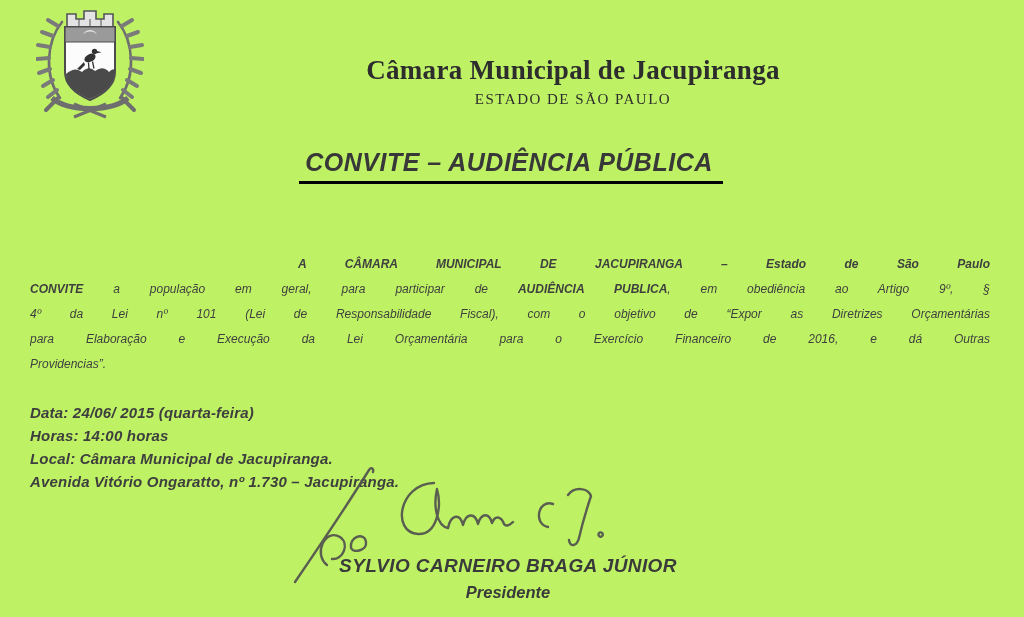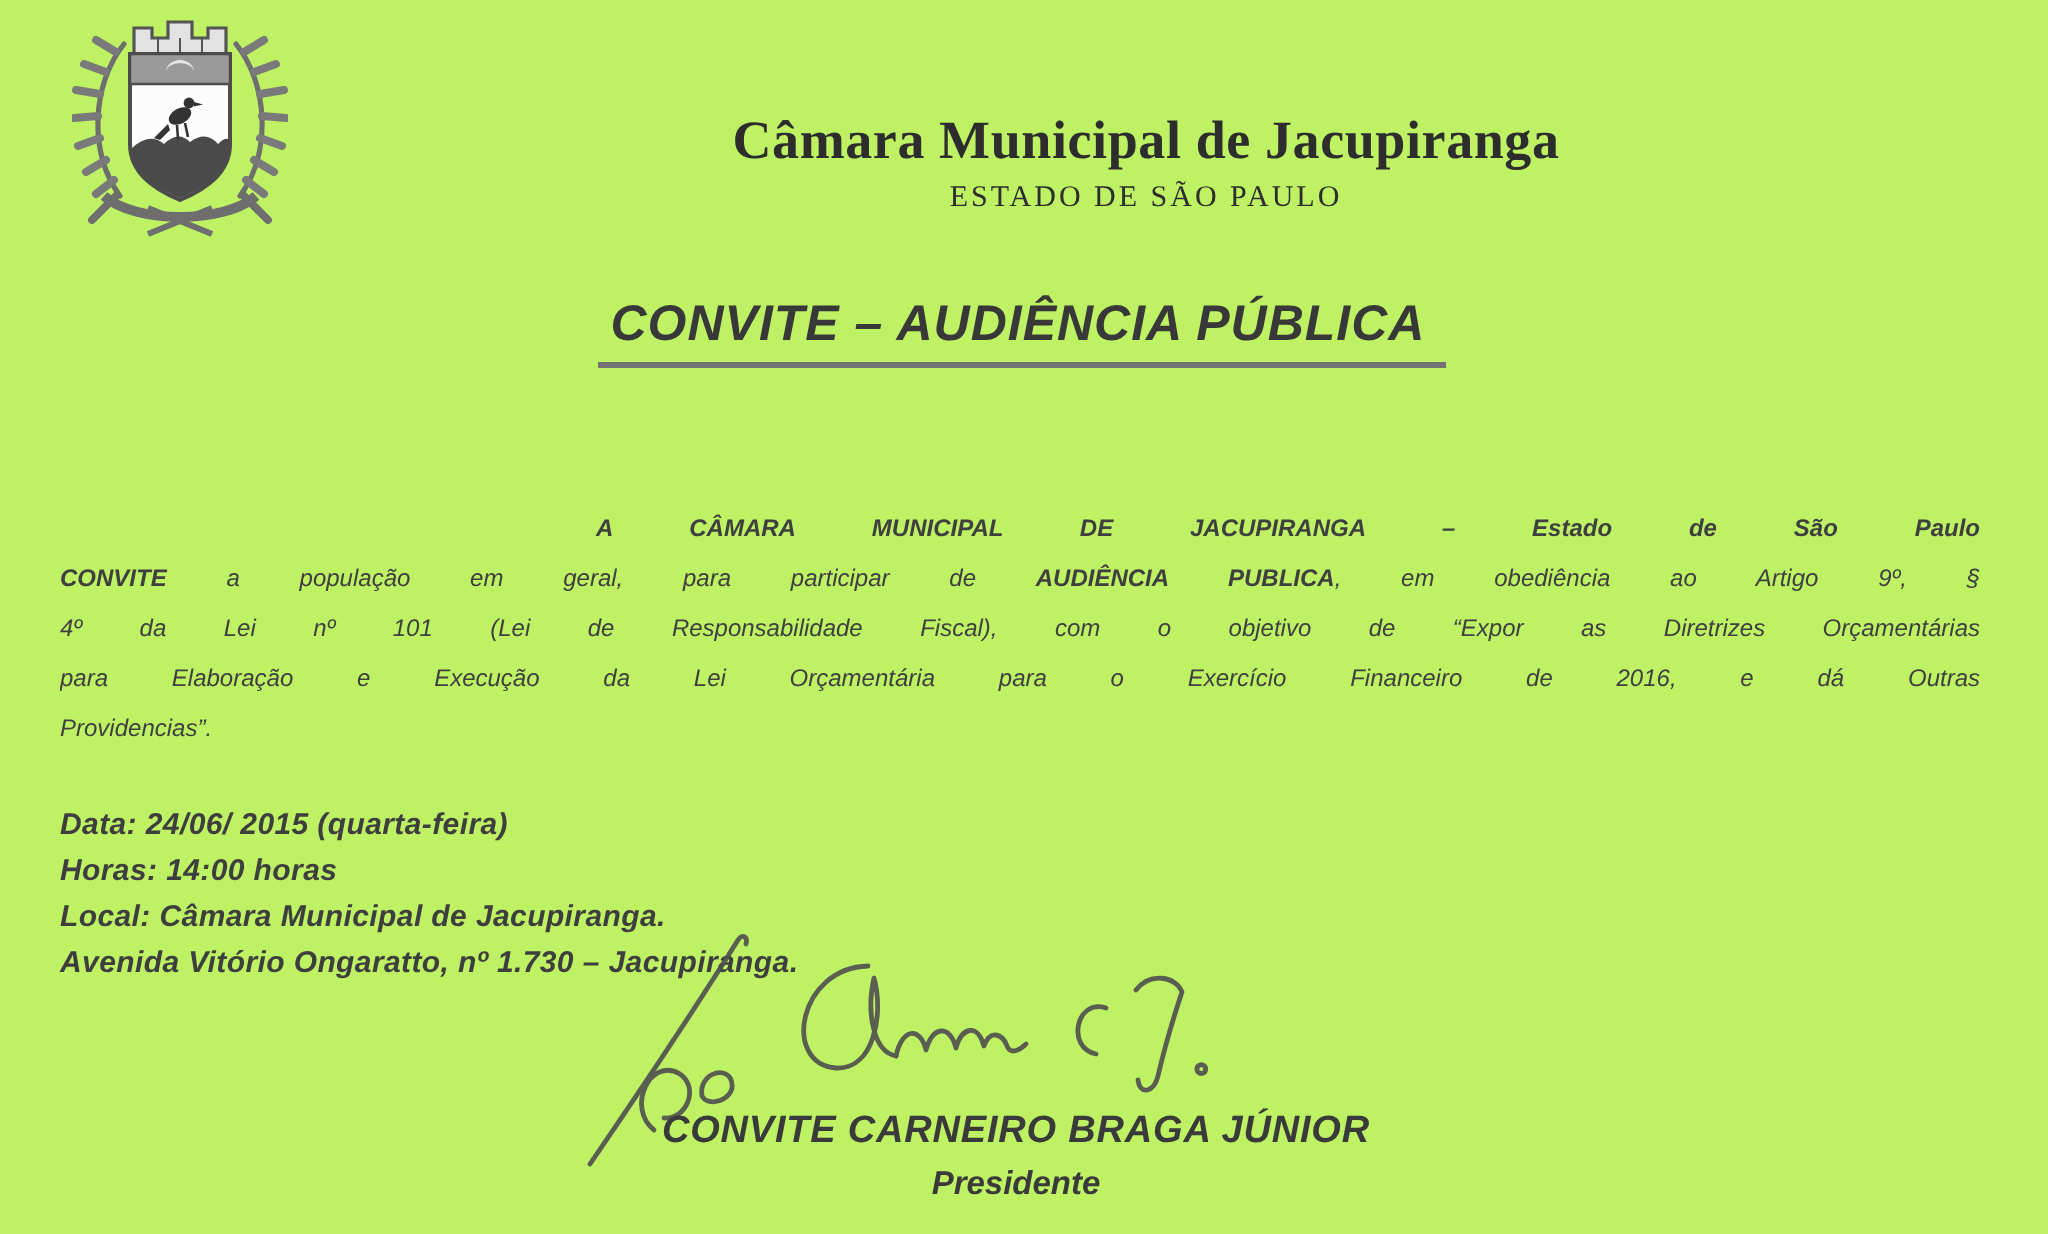--- a/index.html
+++ b/index.html
@@ -45,21 +45,21 @@
     left: 0; right: 14px; top: 148px;
     text-align: center;
   }
   .heading {
     display: inline-block;
     font-size: 25px;
     font-weight: bold;
     font-style: italic;
     letter-spacing: 0.5px;
     color: #383838;
-    border-bottom: 3px solid #737373;
+    border-bottom: 3px solid #000000;
     padding: 0 10px 4px 6px;
   }
 
   
   .bodytext {
     position: absolute;
     left: 30px; width: 960px; top: 252px;
     font-style: italic;
     font-size: 12px;
     color: #3f3f3f;
@@ -187,17 +187,17 @@
       <path d="M60 82 C58 70 74 66 75 76 C76 84 63 88 60 82"></path>
       <path d="M143 17 C108 18 100 66 127 68 C146 69 151 41 146 23 C142 41 146 60 157 62"></path>
       <path d="M157 62 C160 48 169 47 172 59 C175 47 184 46 187 58 C190 47 198 46 201 57 C204 49 210 50 213 58 C215 61 219 59 222 56"></path>
       <path d="M262 38 C247 33 242 58 257 61"></path>
       <path d="M277 29 C284 20 297 22 300 30 C295 45 291 59 288 72 C286 80 279 82 278 74"></path>
       <path d="M308 70 a2.2 2.2 0 1 1 0.2 0.2"></path>
     </g>
   </svg>
 
   <div class="sig-block">
-    <div class="sig-name">CONVITE CARNEIRO BRAGA JÚNIOR</div>
+    <div class="sig-name">SYLVIO CARNEIRO BRAGA JÚNIOR</div>
     <div class="sig-role">Presidente</div>
   </div>
 
 </div>
 
 </body></html>

